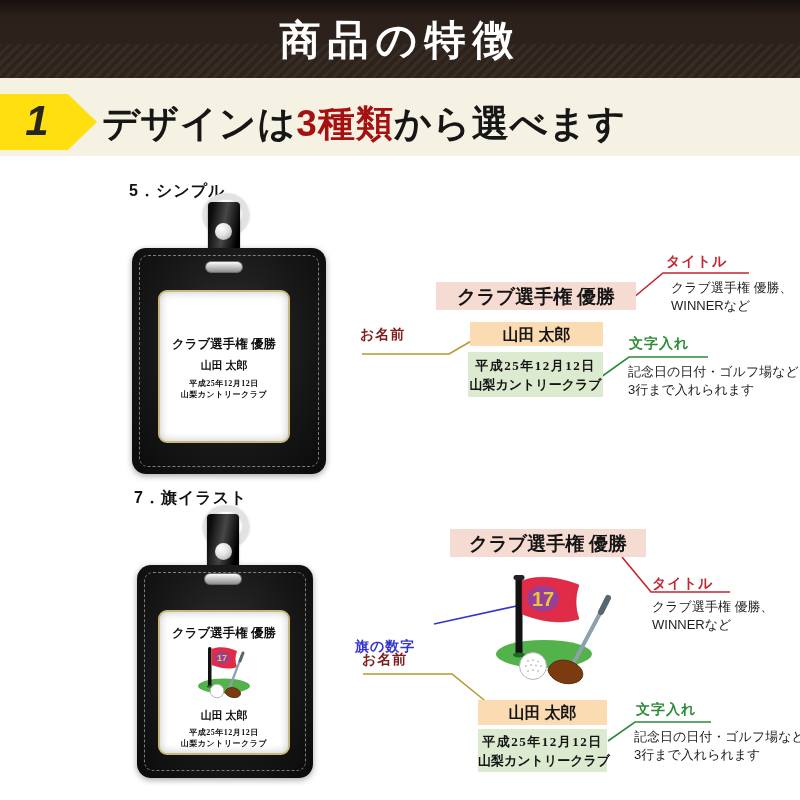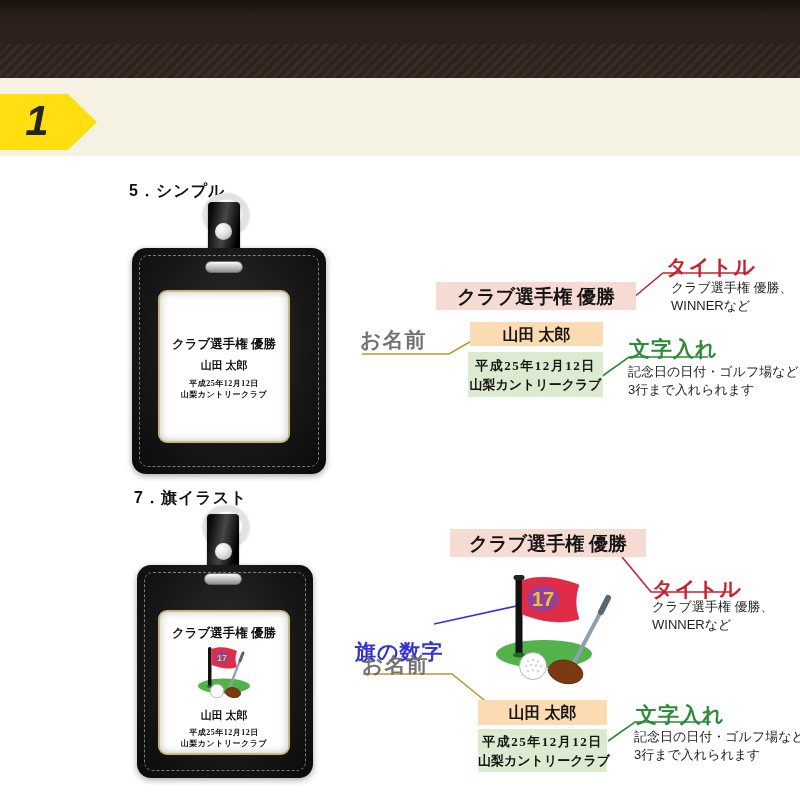--- a/index.html
+++ b/index.html
@@ -57,23 +57,23 @@
   .pink1{left:436px;top:282px;width:200px;height:28px;line-height:29px;font-size:19px;}
   .pink2{left:450px;top:529px;width:196px;height:28px;line-height:29px;font-size:19px;}
   .orange1{left:470px;top:322px;width:133px;height:24px;line-height:25px;font-size:16px;}
   .orange2{left:478px;top:700px;width:129px;height:25px;line-height:26px;font-size:16px;}
   .greenbx1{left:468px;top:352px;width:135px;height:45px;padding-top:4px;box-sizing:border-box;}
   .greenbx2{left:478px;top:729px;width:129px;height:43px;padding-top:3px;box-sizing:border-box;}
   .gb-line{font-size:13px;line-height:19px;}
   .gb-date{letter-spacing:1.5px;}
 
   
-  .callout{font-size:21px;font-weight:900;white-space:nowrap;letter-spacing:1px;}
+  .callout{font-size:14px;font-weight:900;white-space:nowrap;letter-spacing:1px;}
   .red-t{color:#c32430;}
-  .olive-t{color:#737373;text-align:center;}
+  .olive-t{color:#7f1d1d;text-align:center;}
   .green-t{color:#2e8b39;}
   .blue-t{color:#3535cd;margin-top:26px;}
   .title-label1{left:666px;top:253px;}
   .title-label2{left:652px;top:575px;}
   .name-label1{left:360px;top:326px;}
   .name-label2{left:362px;top:651px;}
   .flagnum-label{left:355px;top:612px;}
   .text-label1{left:629px;top:335px;}
   .text-label2{left:636px;top:701px;}
   .caption{font-size:13px;color:#1d1d1d;line-height:1.42;white-space:nowrap;}
@@ -85,24 +85,26 @@
   .overlay{left:0;top:0;width:800px;height:800px;pointer-events:none;}
 </style>
 </head>
 <body>
 
 <div id="canvas">
 
   <div class="abs header">
     <div class="abs header-stripes" style="top:44px;"></div>
   </div>
+  <div class="abs header-title">商品の特徴</div>
 
   <div class="abs band"></div>
   <div class="abs badge"></div>
   <div class="abs badge-num">1</div>
+  <div class="abs banner-text"><span>デザインは</span><span class="hl">3種類</span><span>から選べます</span></div>
 
   <div class="abs sec-label sec1-label">5．シンプル</div>
 
   <div class="abs ring ring1"></div>
   <div class="abs strap strap1"></div>
   <div class="abs strap-btn btn1"></div>
   <div class="abs tag-body body1">
       <div class="stitch"></div>
     </div>
   <div class="abs clamp clamp1"></div>

